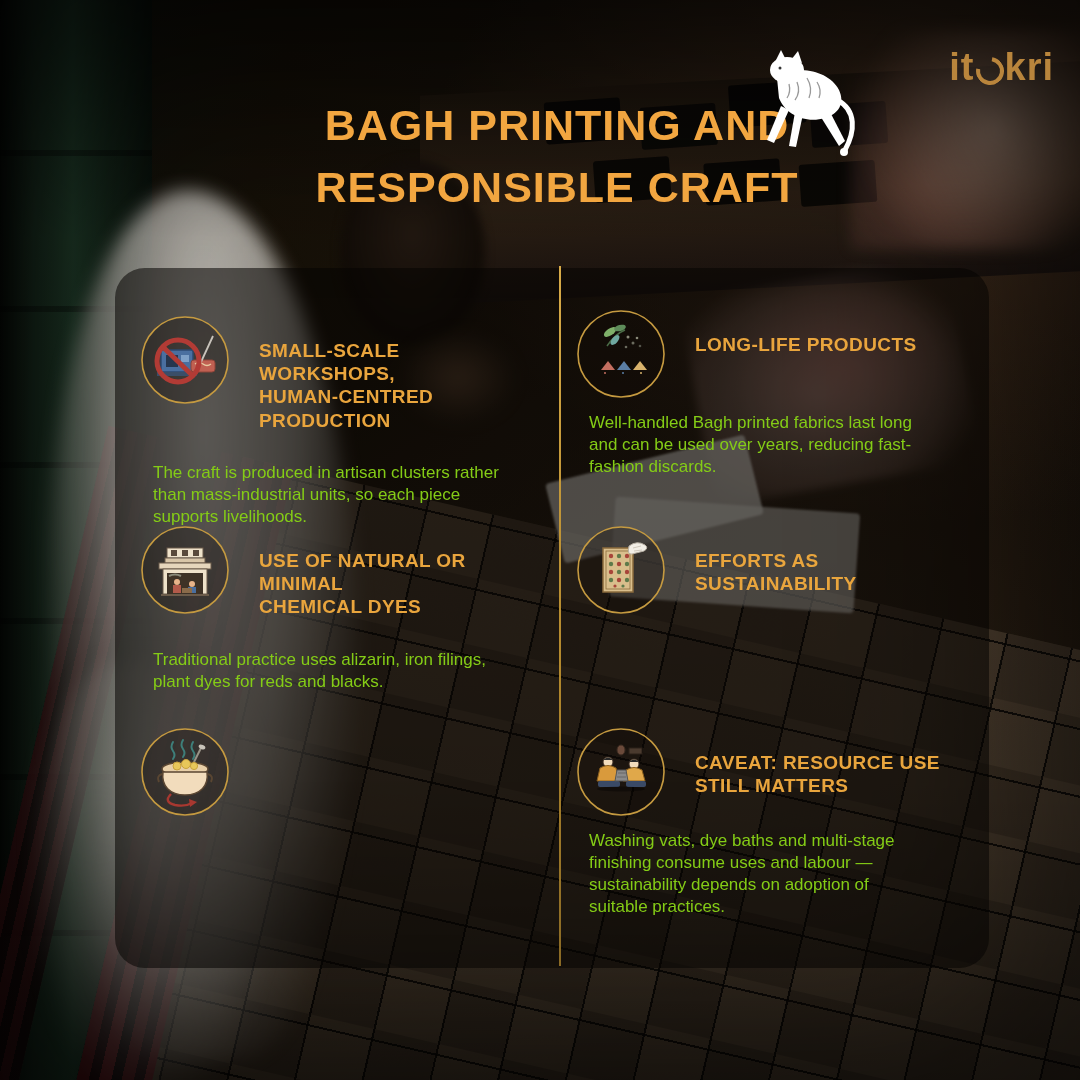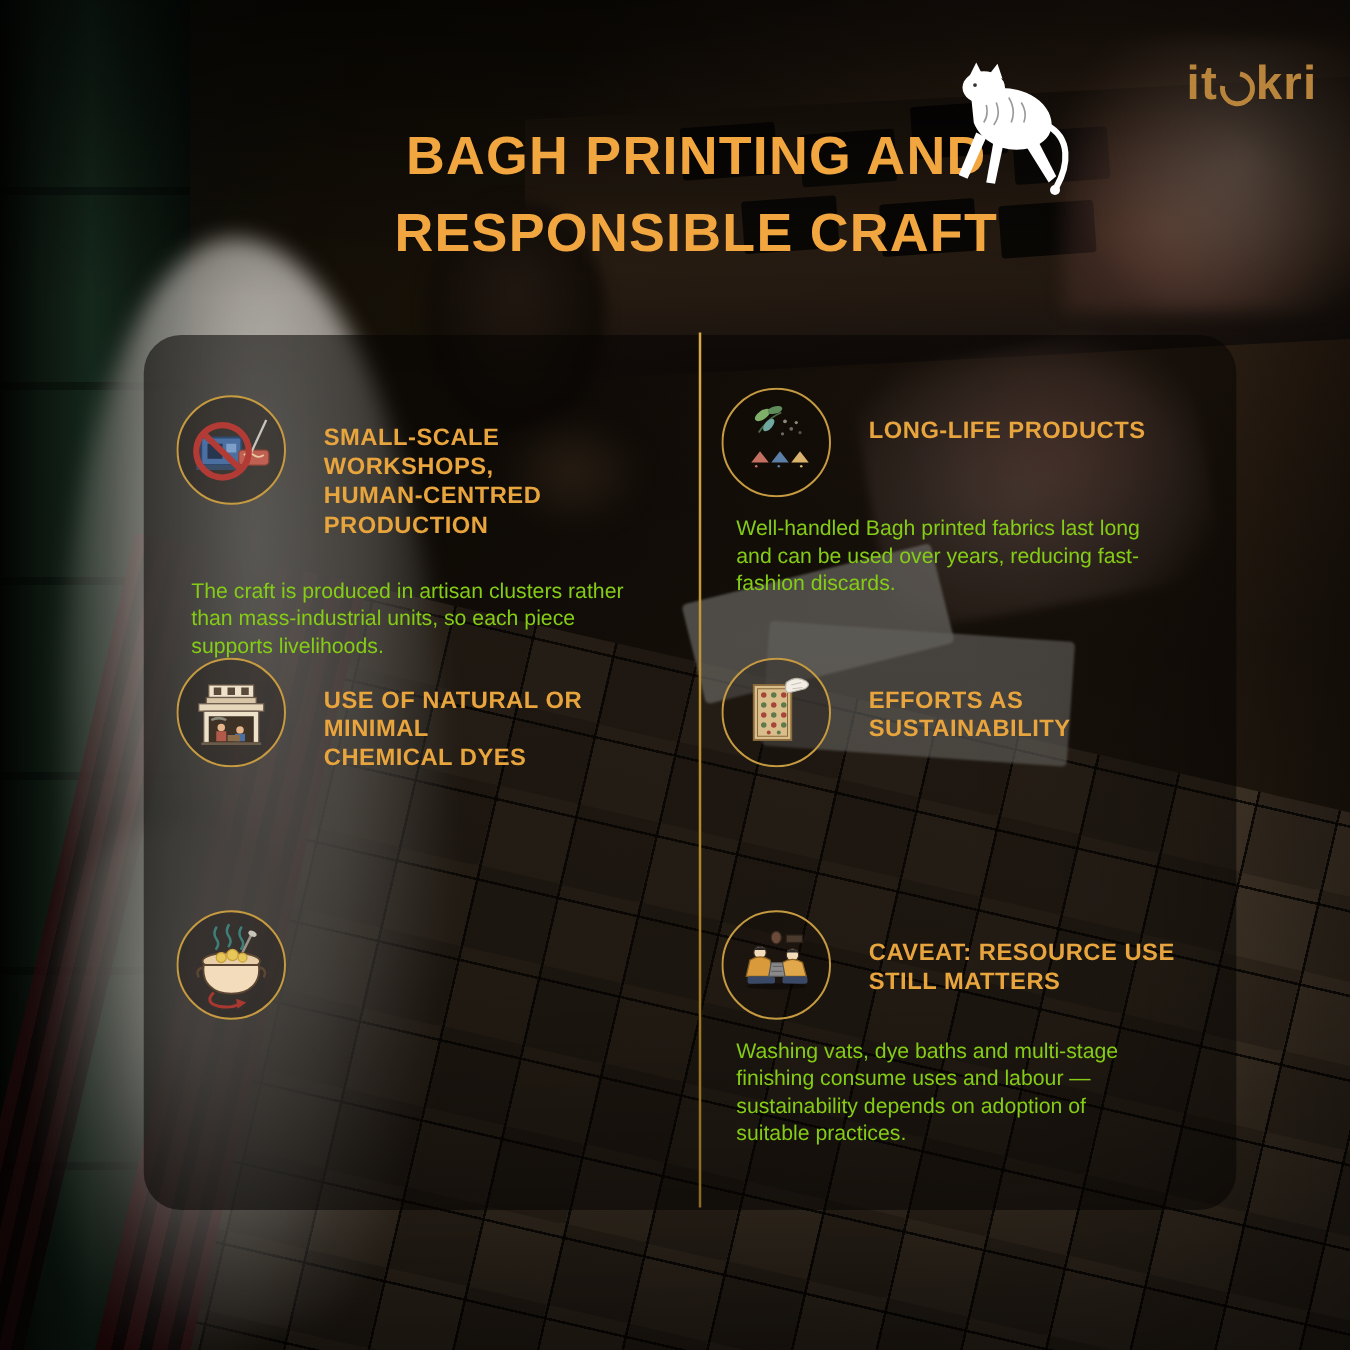--- a/index.html
+++ b/index.html
@@ -249,20 +249,22 @@
           <circle cx="51" cy="58" r="3" fill="#E8B48A"></circle>
             <rect x="47" y="61" width="8" height="6" fill="#4A6FA0"></rect>
           <rect x="41" y="62" width="10" height="5" fill="#8A6B4A"></rect>
           <path d="M28 50 q6 -3 12 0" stroke="#8A8A7A" stroke-width="2" fill="none"></path>
           <rect x="20" y="68" width="48" height="2" fill="#6B5B4A"></rect>
         </svg>
       </div>
       <h3 class="sec-title">USE OF NATURAL OR MINIMAL
 CHEMICAL DYES</h3>
     </div>
+    <p class="sec-body">Traditional practice uses alizarin, iron filings,
+plant dyes for reds and blacks.</p>
   </section>
 
   <section class="sec s4">
     <div class="sec-head">
       <div class="icon-wrap">
         <svg width="88" height="88" viewBox="0 0 88 88">
           <circle cx="44" cy="44" r="43" fill="rgba(15,10,5,0.3)" stroke="#C59A40" stroke-width="1.6"></circle>
           <rect x="26" y="22" width="30" height="44" fill="#D9BE8C" stroke="#8A6B3C" stroke-width="1.5"></rect>
           <rect x="29" y="25" width="24" height="38" fill="none" stroke="#8A6B3C" stroke-width="0.8"></rect>
           <circle cx="34" cy="30" r="2.2" fill="#A8453A"></circle>

